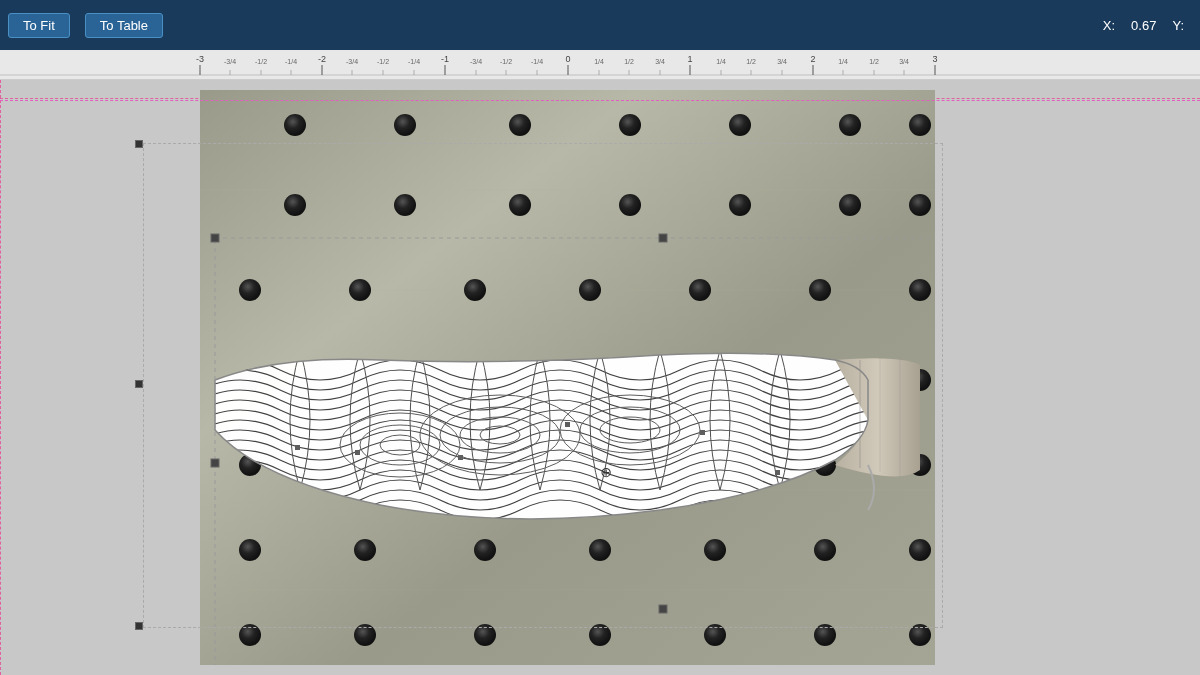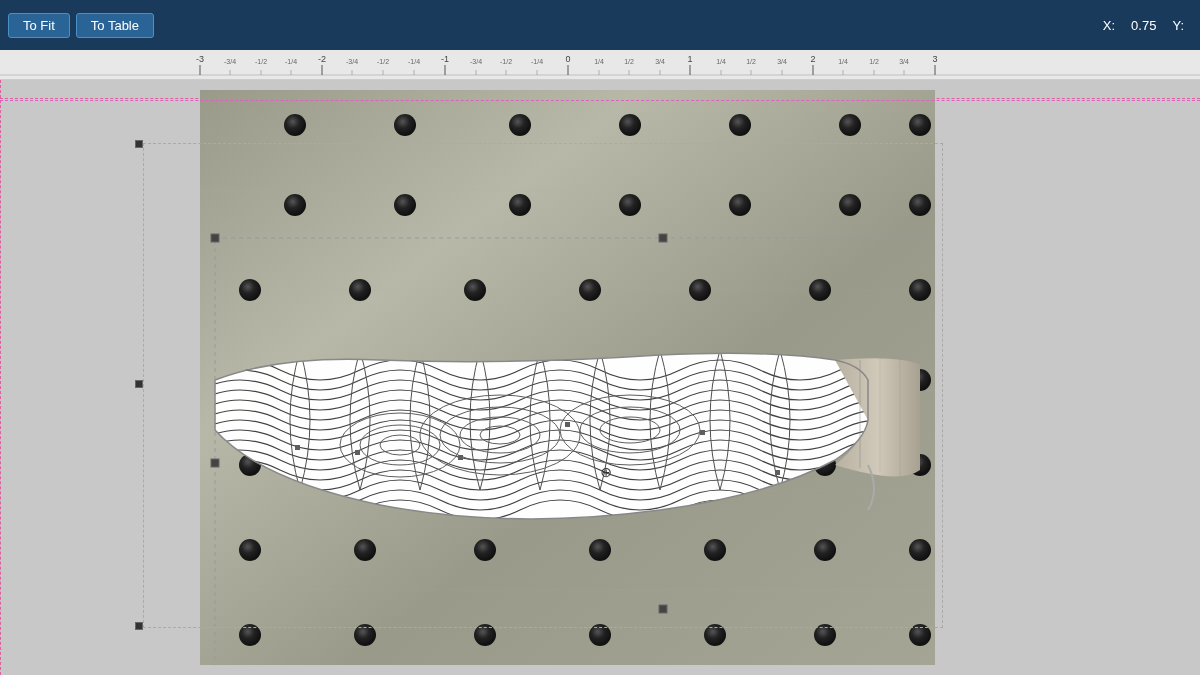--- a/index.html
+++ b/index.html
@@ -7,21 +7,21 @@
 
     
     #toolbar {
       position: absolute;
       top: 0; left: 0; right: 0;
       height: 50px;
       background: #1a3a5c;
       display: flex;
       align-items: center;
       padding: 0 8px;
-      gap: 6px;
+      gap: 15px;
       z-index: 100;
     }
     .toolbar-btn {
       background: #2a6496;
       color: white;
       border: 1px solid #4a90c4;
       padding: 4px 14px;
       border-radius: 3px;
       font-size: 13px;
       cursor: pointer;
@@ -105,21 +105,21 @@
 </head>
 <body>
 
 <div id="toolbar">
   <button class="toolbar-btn">To Fit</button>
   <button class="toolbar-btn">To Table</button>
 </div>
 
 <div id="coords">
   <span>X:</span>
-  <span>0.75</span>
+  <span>0.67</span>
   <span>Y:</span>
 </div>
 
 <div id="ruler-container">
   <svg id="ruler-svg" width="1200" height="30">
 
     <rect x="0" y="0" width="1200" height="30" fill="#e8e8e8"></rect>
 
     <line x1="0" y1="25" x2="1200" y2="25" stroke="#999" stroke-width="0.5"></line>
 

